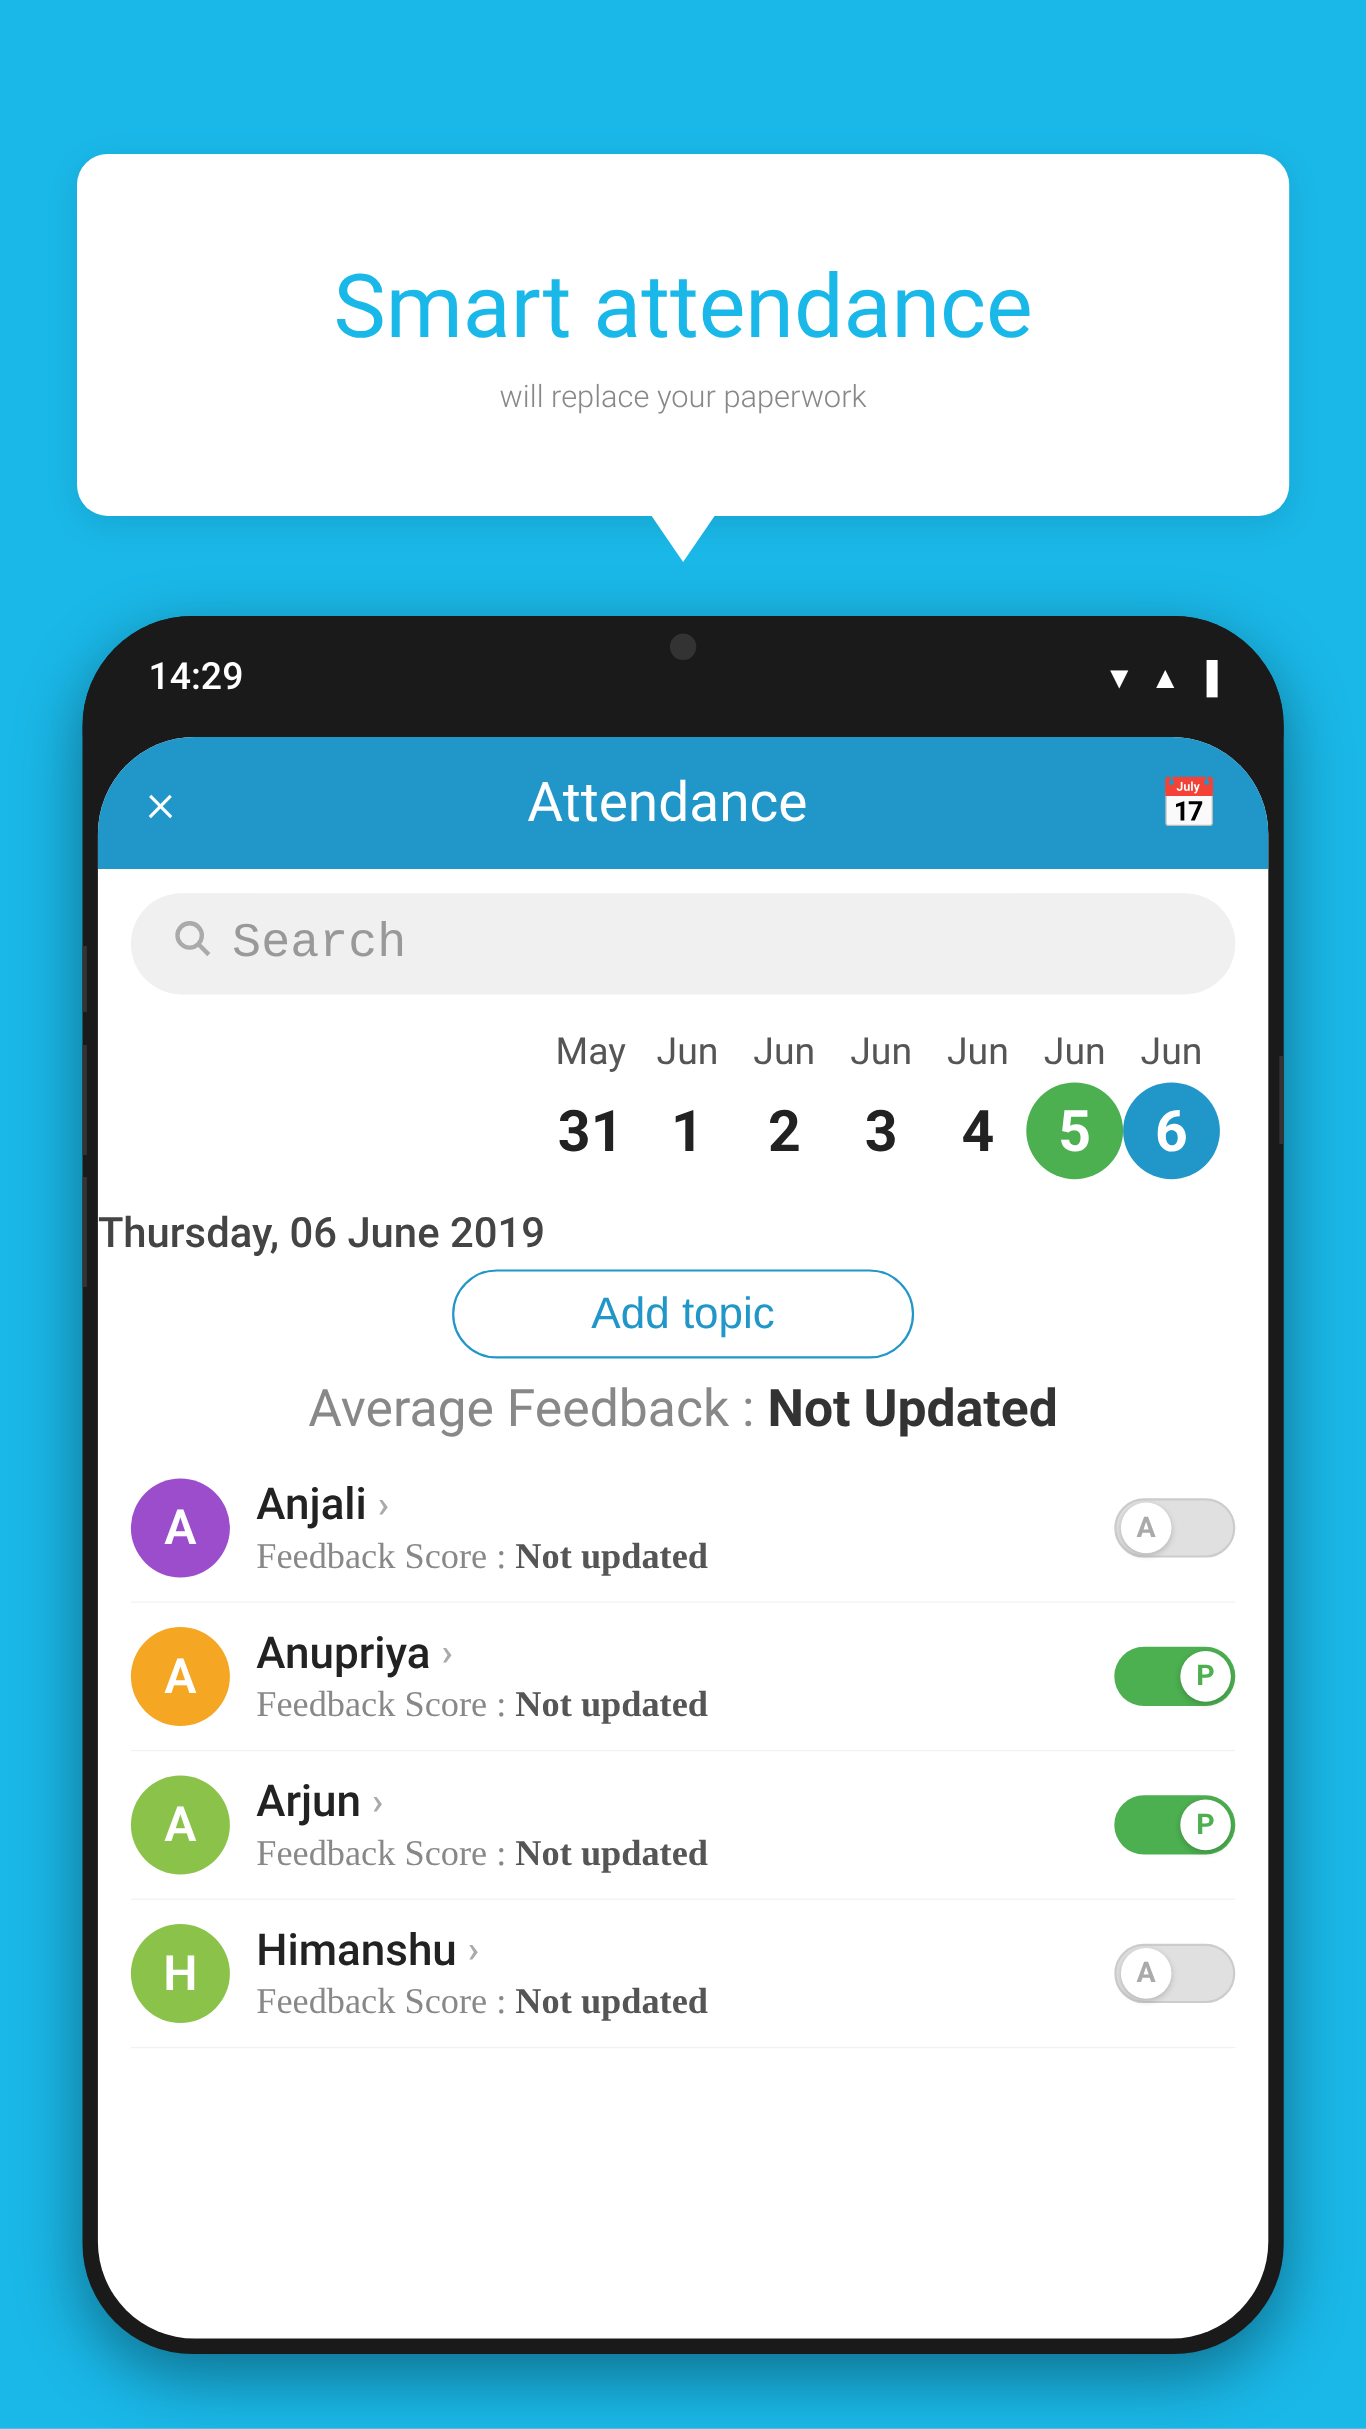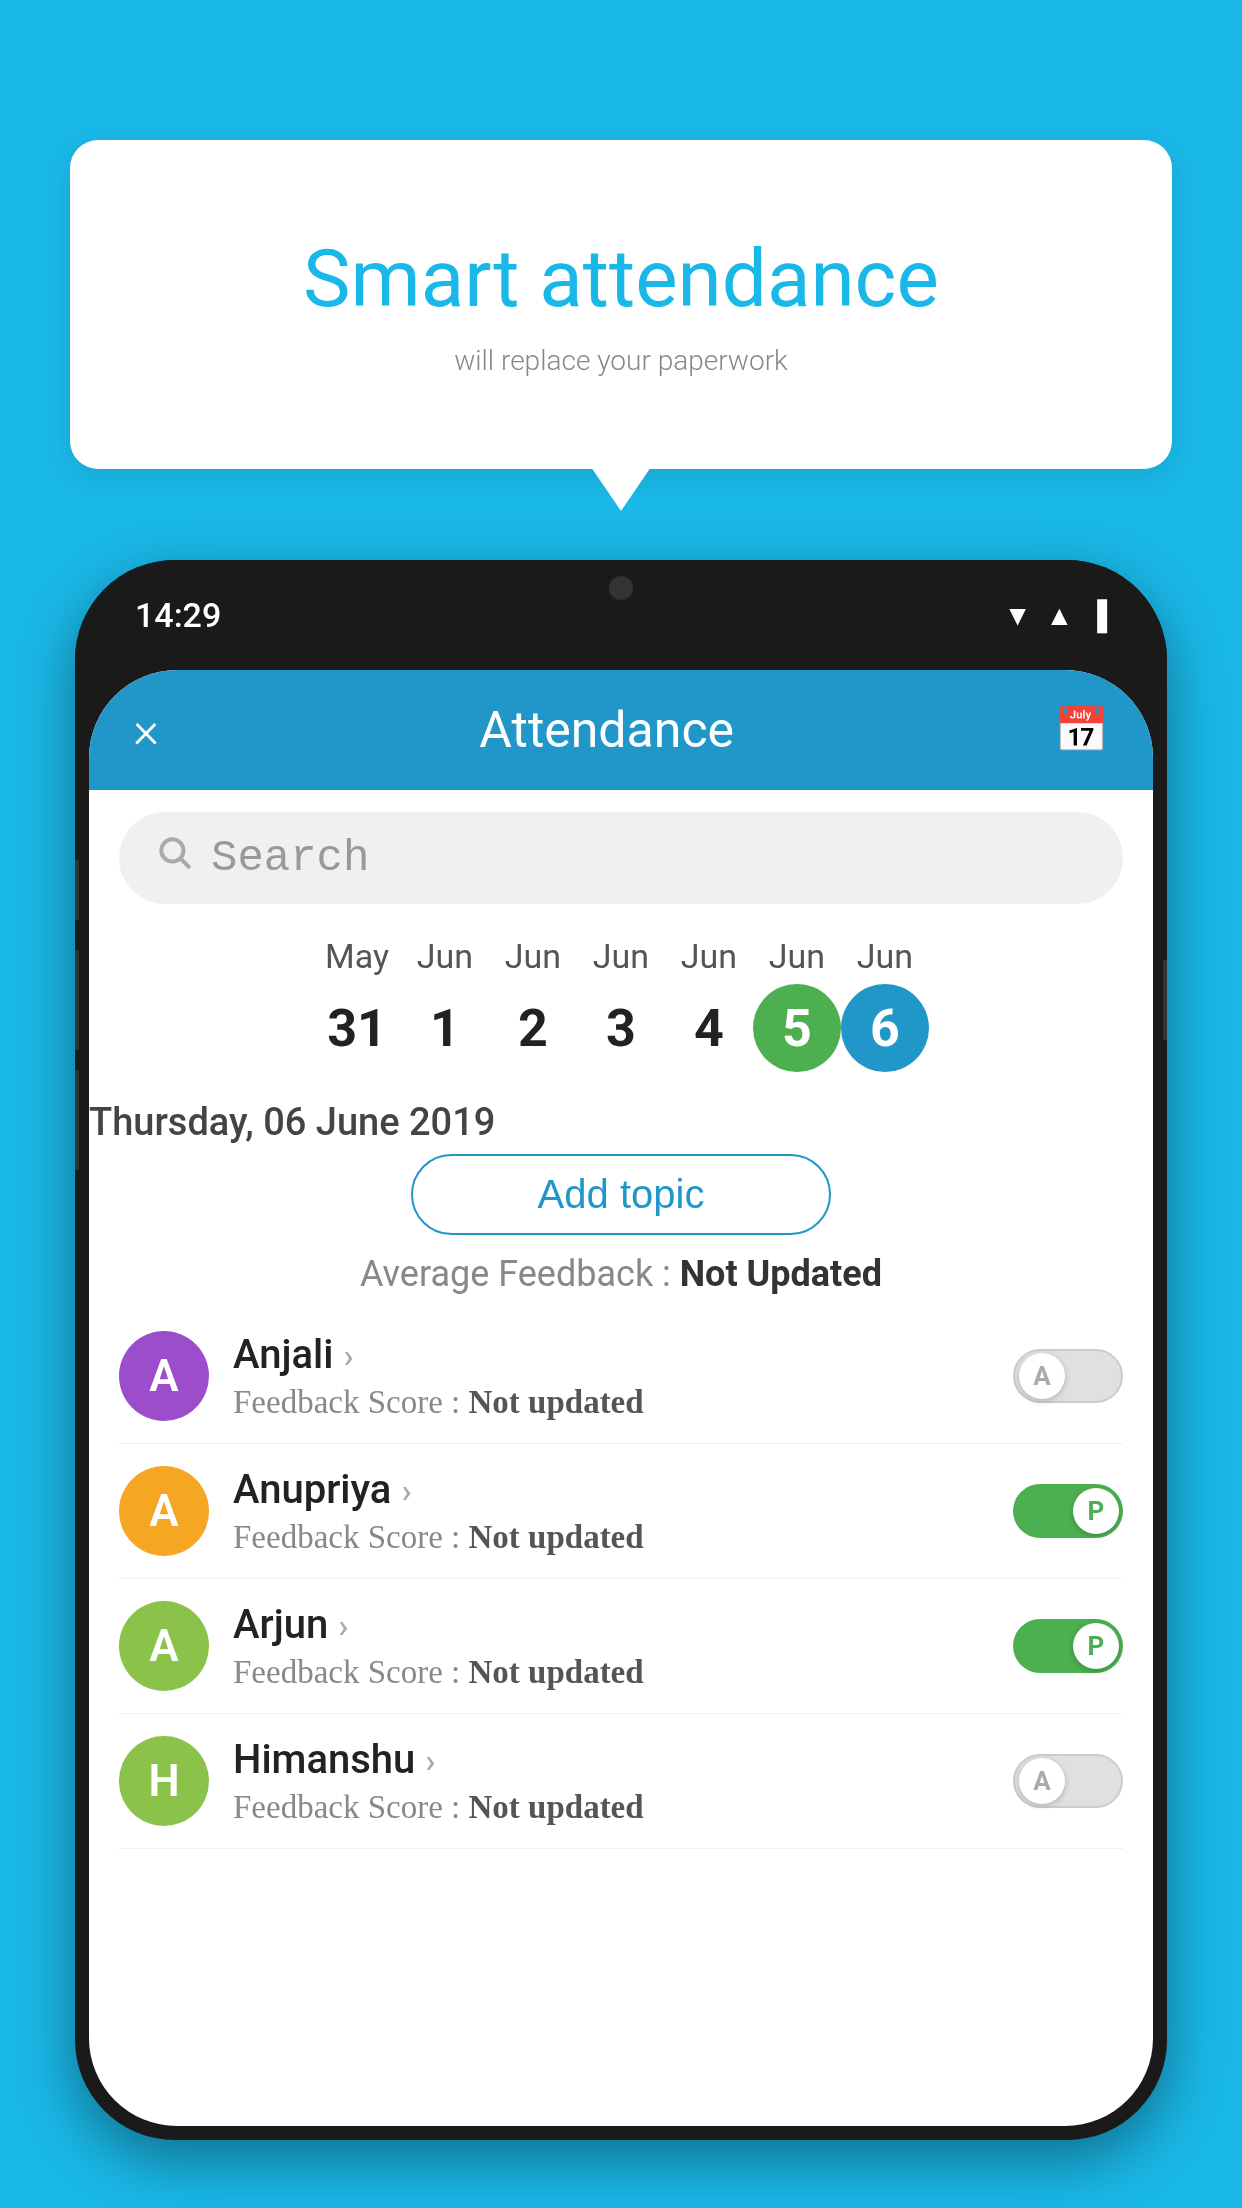--- a/index.html
+++ b/index.html
@@ -169,22 +169,22 @@
     }
     .search-text {
       font-size: 44px;
       color: #999;
     }
 
     
     .date-strip {
       display: flex;
       align-items: center;
-      justify-content: center;
-      padding: 10px 32px;
+      justify-content: flex-end;
+      padding: 10px 44px;
     }
     .date-item {
       display: flex;
       flex-direction: column;
       align-items: center;
       gap: 8px;
     }
     .date-month {
       font-size: 34px;
       color: #555;
@@ -231,21 +231,21 @@
       padding: 16px 60px;
       font-size: 40px;
       cursor: pointer;
       width: 420px;
       text-align: center;
     }
 
     
     .avg-feedback {
       text-align: center;
-      font-size: 36px;
+      font-size: 47px;
       color: #888;
       margin-bottom: 14px;
     }
     .avg-feedback strong {
       color: #333;
     }
 
     
     .student-list {
       padding: 0 30px;

